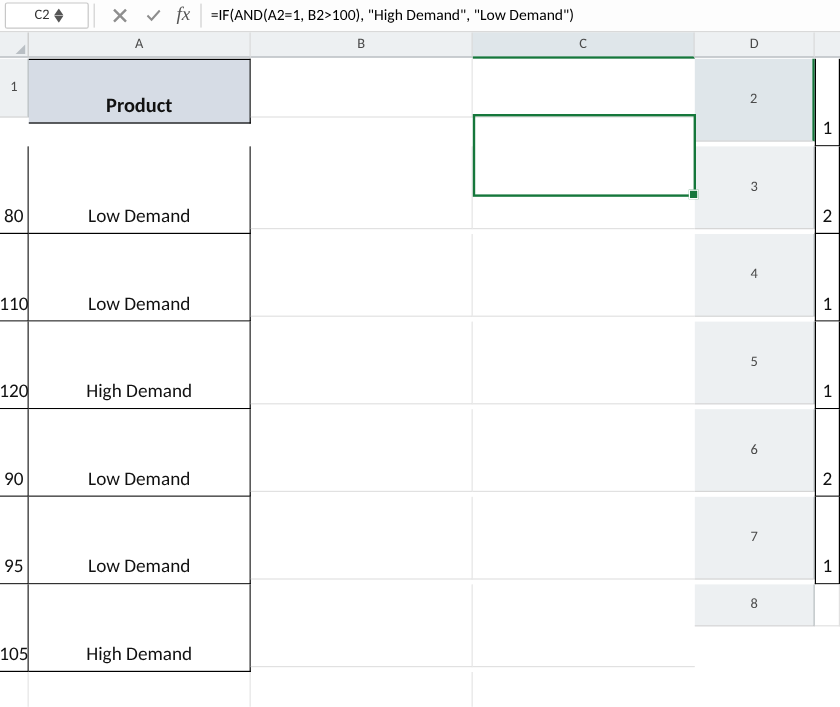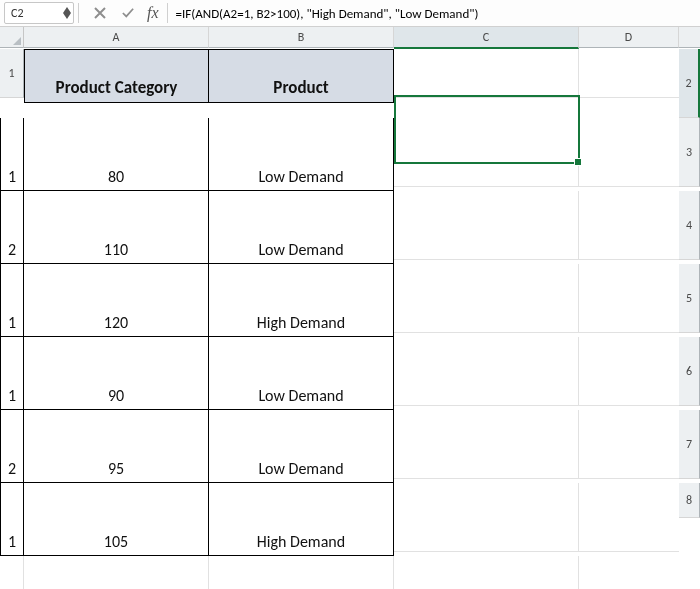--- a/index.html
+++ b/index.html
@@ -21,21 +21,21 @@
     display: flex;
     align-items: center;
     padding: 0 4px;
     background: #fdfdfd;
   }
   .name-box {
     width: 60px;
     height: 20px;
     display: flex;
     align-items: center;
-    justify-content: space-between;
+    justify-content: center;
     border: 1px solid #c7c7c7;
     border-radius: 2px;
     padding: 0 2px 0 6px;
     background: #fff;
     font-size: 12px;
   }
   .spinner {
     display: flex;
     flex-direction: column;
     line-height: 5px;
@@ -229,21 +229,20 @@
 <div class="sheet">
 
   <div class="corner"></div>
   <div class="col-head">A</div>
   <div class="col-head">B</div>
   <div class="col-head sel">C</div>
   <div class="col-head">D</div>
   <div class="fill-head"></div>
 
   <div class="row-head r-hdr">1</div>
-  <div class="tbl-cell head left r-hdr">Product Category</div>
   <div class="tbl-cell head r-hdr">Product</div>
   <div class="cell r-hdr"></div>
   <div class="fill-cell r-hdr"></div>
 
   <div class="row-head sel r-data">2</div>
   <div class="tbl-cell left r-data">1</div>
   <div class="tbl-cell r-data">80</div>
   <div class="tbl-cell r-data">Low Demand</div>
   <div class="cell r-data"></div>
   <div class="fill-cell r-data"></div>

